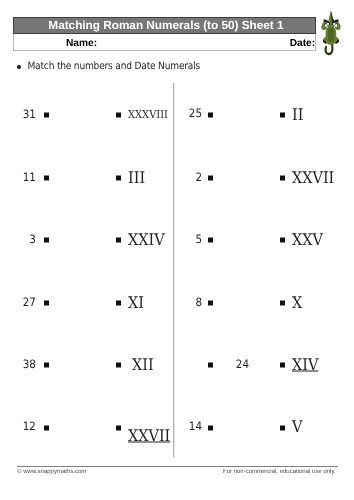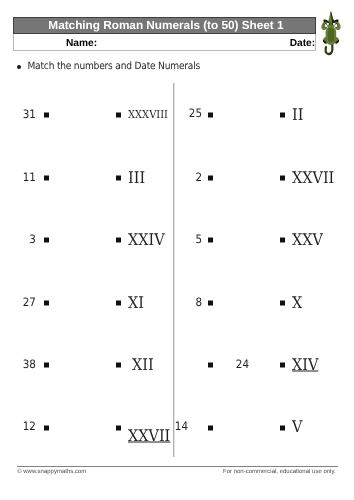--- a/index.html
+++ b/index.html
@@ -176,21 +176,21 @@
       <span class="sq" style="left: 279.8px; top: 240.3px;"></span>
       <span class="rn" style="left: 292px; top: 239.1px;">XXV</span>
       <span class="num" style="left: 142px; width: 60px; top: 301.55px;">8</span>
       <span class="sq" style="left: 207.8px; top: 302.75px;"></span>
       <span class="sq" style="left: 279.8px; top: 302.75px;"></span>
       <span class="rn" style="left: 292px; top: 301.55px;">X</span>
       <span class="num" style="left: 142px; width: 60px; top: 364px; padding-left: 47px;">24</span>
       <span class="sq" style="left: 207.8px; top: 365.2px;"></span>
       <span class="sq" style="left: 279.8px; top: 365.2px;"></span>
       <span class="rn" style="left: 292px; top: 364px; text-decoration: underline;">XIV</span>
-      <span class="num" style="left: 128px; width: 60px; top: 426.45px;">14</span>
+      <span class="num" style="left: 142px; width: 60px; top: 426.45px;">14</span>
       <span class="sq" style="left: 207.8px; top: 427.65px;"></span>
       <span class="sq" style="left: 279.8px; top: 427.65px;"></span>
       <span class="rn" style="left: 292px; top: 426.45px;">V</span>
     </div>
 
   <div class="foot-rule"></div>
   <div class="foot-l">© www.snappymaths.com</div>
   <div class="foot-r">For non-commercial, educational use only.</div>
 </div>
 

